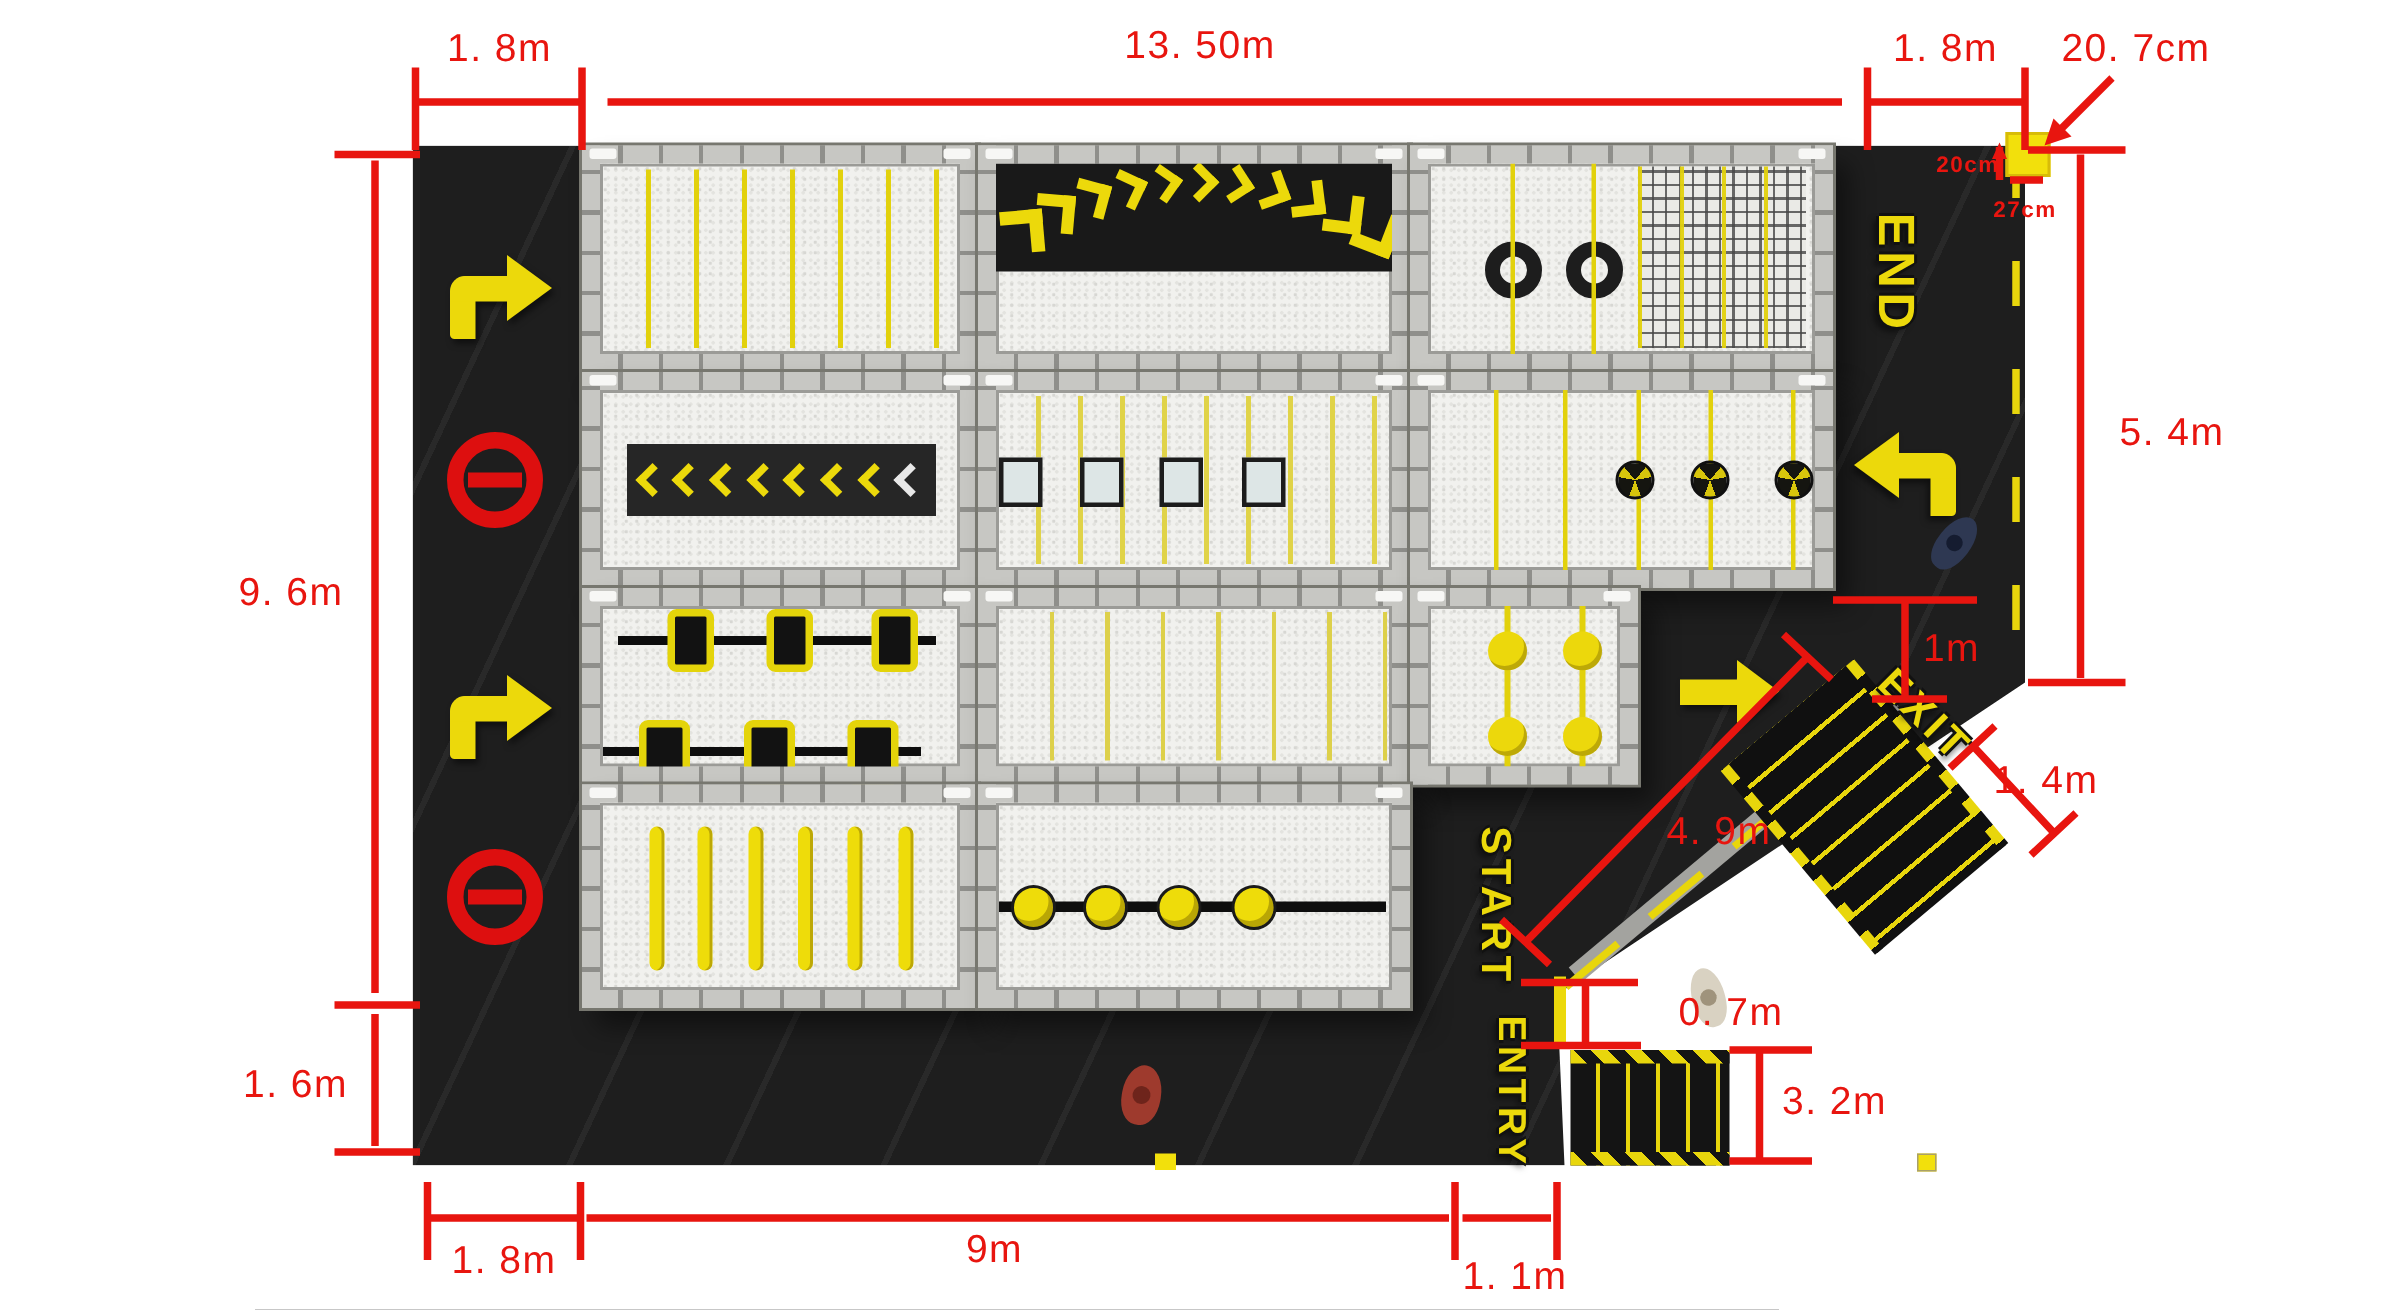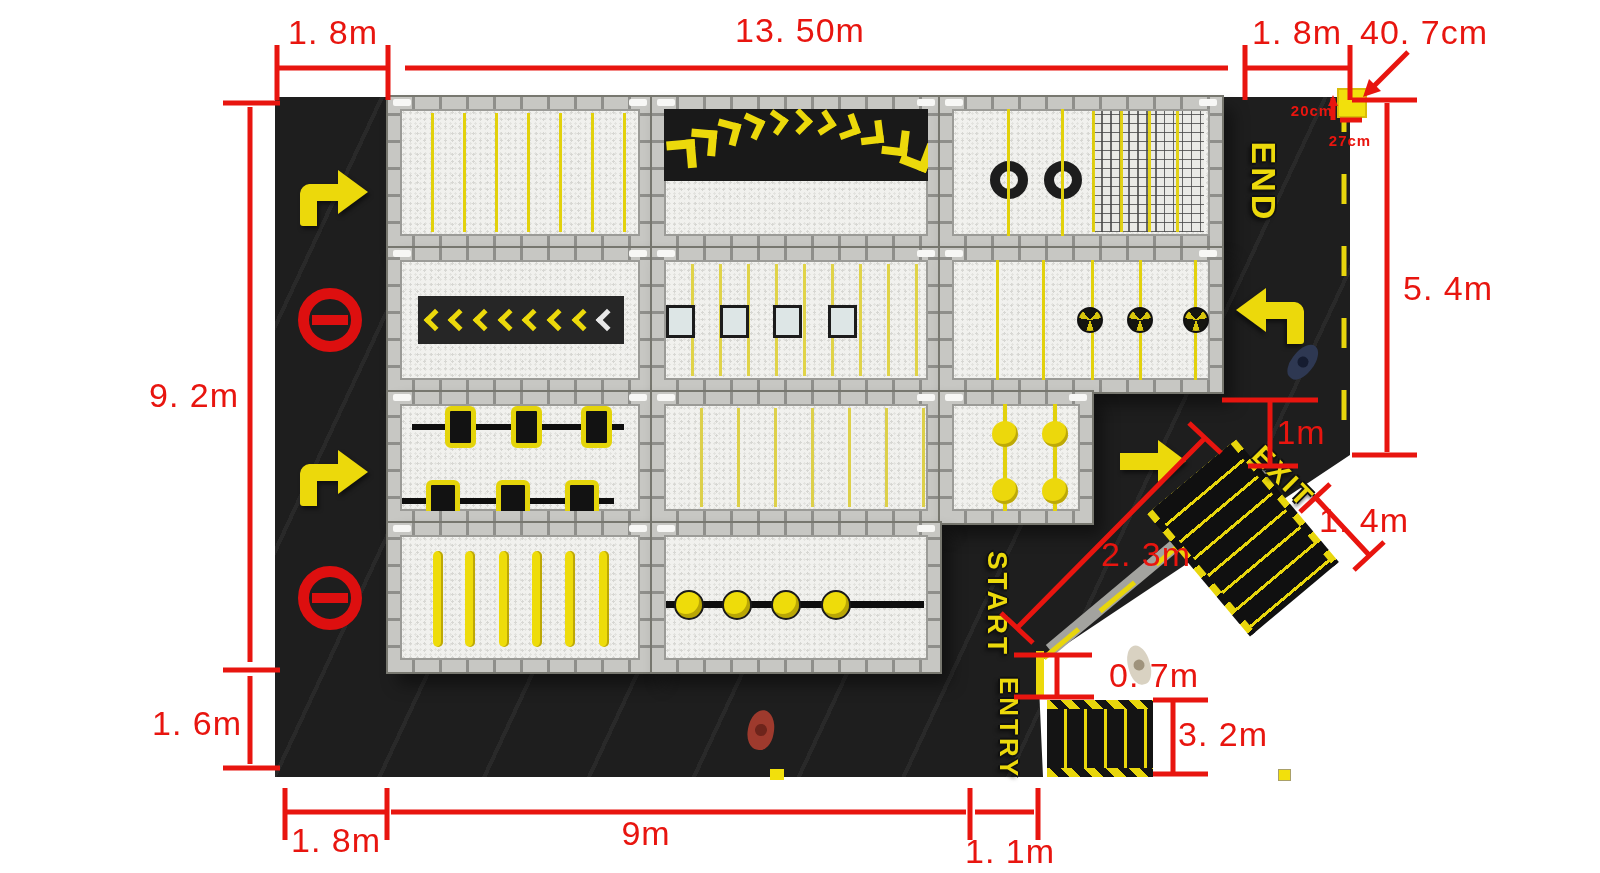--- a/index.html
+++ b/index.html
@@ -97,21 +97,21 @@
   .stairs-exit::before,.stairs-exit::after{content:"";position:absolute;top:0;bottom:0;width:7px;
         background:repeating-linear-gradient(to bottom,#e8d60c 0 12px,#101010 12px 24px);}
   .stairs-exit::before{left:-2px}.stairs-exit::after{right:-2px}
   .stairs-entry{position:absolute;left:1047px;top:700px;width:106px;height:77px;z-index:4;
         background:repeating-linear-gradient(to right,#141414 0 17px,#e8d60c 17px 20px);}
   .stairs-entry::before,.stairs-entry::after{content:"";position:absolute;left:0;right:0;height:9px;
         background:repeating-linear-gradient(45deg,#e8d60c 0 8px,#141414 8px 16px);}
   .stairs-entry::before{top:0}.stairs-entry::after{bottom:0}
 
   
-  .dim{position:absolute;color:var(--red);font-size:34px;letter-spacing:1px;
+  .dim{position:absolute;color:var(--red);font-size:26px;letter-spacing:1px;
        transform:translate(-50%,-50%);white-space:nowrap;z-index:8;}
   .dim.small{font-size:15px;font-weight:bold;}
   .way{position:absolute;color:var(--yl);font-weight:bold;font-size:30px;letter-spacing:3px;
        white-space:nowrap;z-index:6;
        text-shadow:-2px 0 0 #111,2px 0 0 #111,0 -2px 0 #111,0 2px 0 #111,3px 3px 4px rgba(0,0,0,.55);}
 
   .ysq{position:absolute;background:#f2e00c;z-index:6;}
   .person{position:absolute;border-radius:50% 50% 45% 45%;z-index:6;}
   .person i{position:absolute;left:50%;top:50%;transform:translate(-50%,-50%);
        border-radius:50%;display:block;}
@@ -326,34 +326,34 @@
     <path d="M223 670 H280 M250 676 V764 M223 768 H280"></path>
     <path d="M223 103 H280 M250 107 V662"></path>
   </g>
   <polygon points="1363,97 1381,91 1369,79" fill="#e8150f"></polygon>
   <polygon points="1333,95 1328,106 1338,106" fill="#e8150f"></polygon>
 </svg>
 
 <div class="dim" style="left:333px;top:32px">1. 8m</div>
 <div class="dim" style="left:800px;top:30px">13. 50m</div>
 <div class="dim" style="left:1297px;top:32px">1. 8m</div>
-<div class="dim" style="left:1424px;top:32px">40. 7cm</div>
+<div class="dim" style="left:1424px;top:32px">20. 7cm</div>
 <div class="dim small" style="left:1312px;top:110px">20cm</div>
 <div class="dim small" style="left:1350px;top:140px">27cm</div>
 <div class="dim" style="left:1448px;top:288px">5. 4m</div>
 <div class="dim" style="left:1301px;top:432px">1m</div>
 <div class="dim" style="left:1364px;top:520px">1. 4m</div>
-<div class="dim" style="left:1146px;top:554px">2. 3m</div>
+<div class="dim" style="left:1146px;top:554px">4. 9m</div>
 <div class="dim" style="left:1154px;top:675px">0. 7m</div>
 <div class="dim" style="left:1223px;top:734px">3. 2m</div>
 <div class="dim" style="left:1010px;top:851px">1. 1m</div>
-<div class="dim" style="left:646px;top:833px">9m</div>
+<div class="dim" style="left:663px;top:833px">9m</div>
 <div class="dim" style="left:336px;top:840px">1. 8m</div>
 <div class="dim" style="left:197px;top:723px">1. 6m</div>
-<div class="dim" style="left:194px;top:395px">9. 2m</div>
+<div class="dim" style="left:194px;top:395px">9. 6m</div>
 
 <div class="way" style="left:1263px;top:182px;font-size:34px;transform:translate(-50%,-50%) rotate(90deg)">END</div>
 <div class="way" style="left:1283px;top:477px;font-size:28px;transform:translate(-50%,-50%) rotate(45deg)">EXIT</div>
 <div class="way" style="left:997px;top:604px;font-size:28px;transform:translate(-50%,-50%) rotate(90deg)">START</div>
 <div class="way" style="left:1008px;top:728px;font-size:26px;transform:translate(-50%,-50%) rotate(90deg)">ENTRY</div>
 
 <div class="ysq" style="left:1337px;top:88px;width:30px;height:30px;border:2px solid #d8bc08;box-sizing:border-box"></div>
 <div class="ysq" style="left:770px;top:769px;width:14px;height:11px"></div>
 <div class="ysq" style="left:1278px;top:769px;width:13px;height:12px;border:1px solid #a9a06a;box-sizing:border-box"></div>
 

